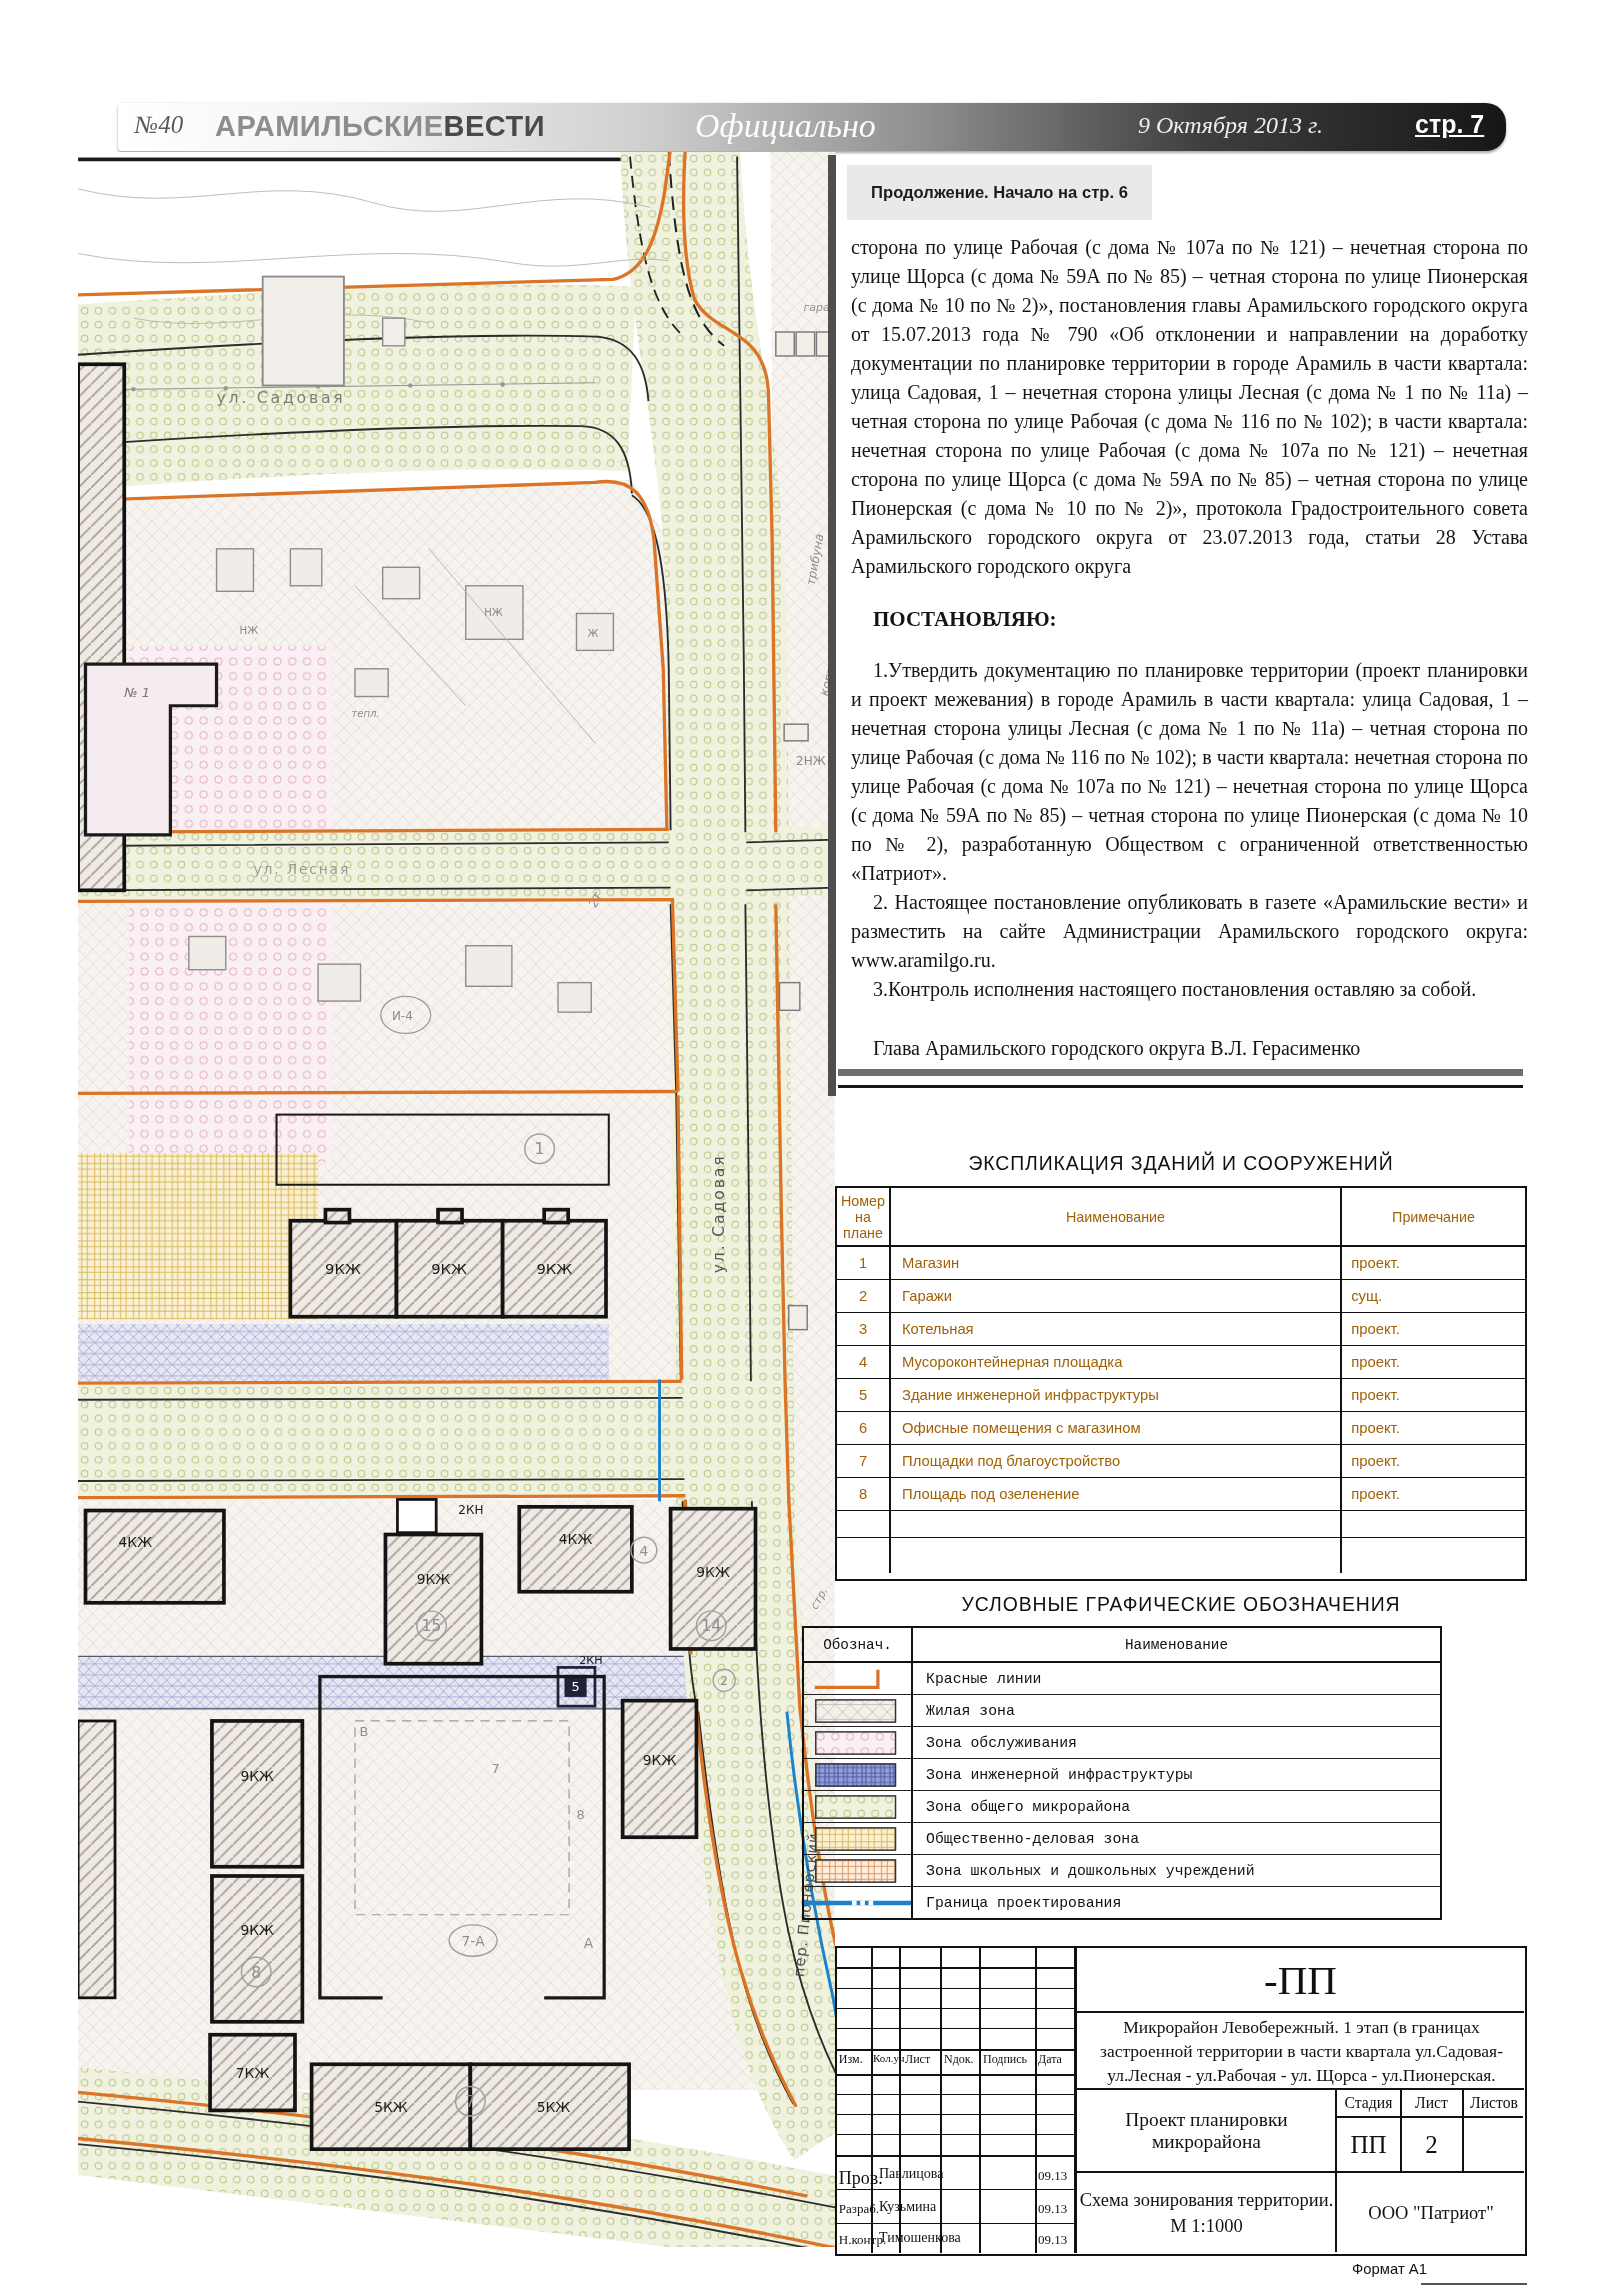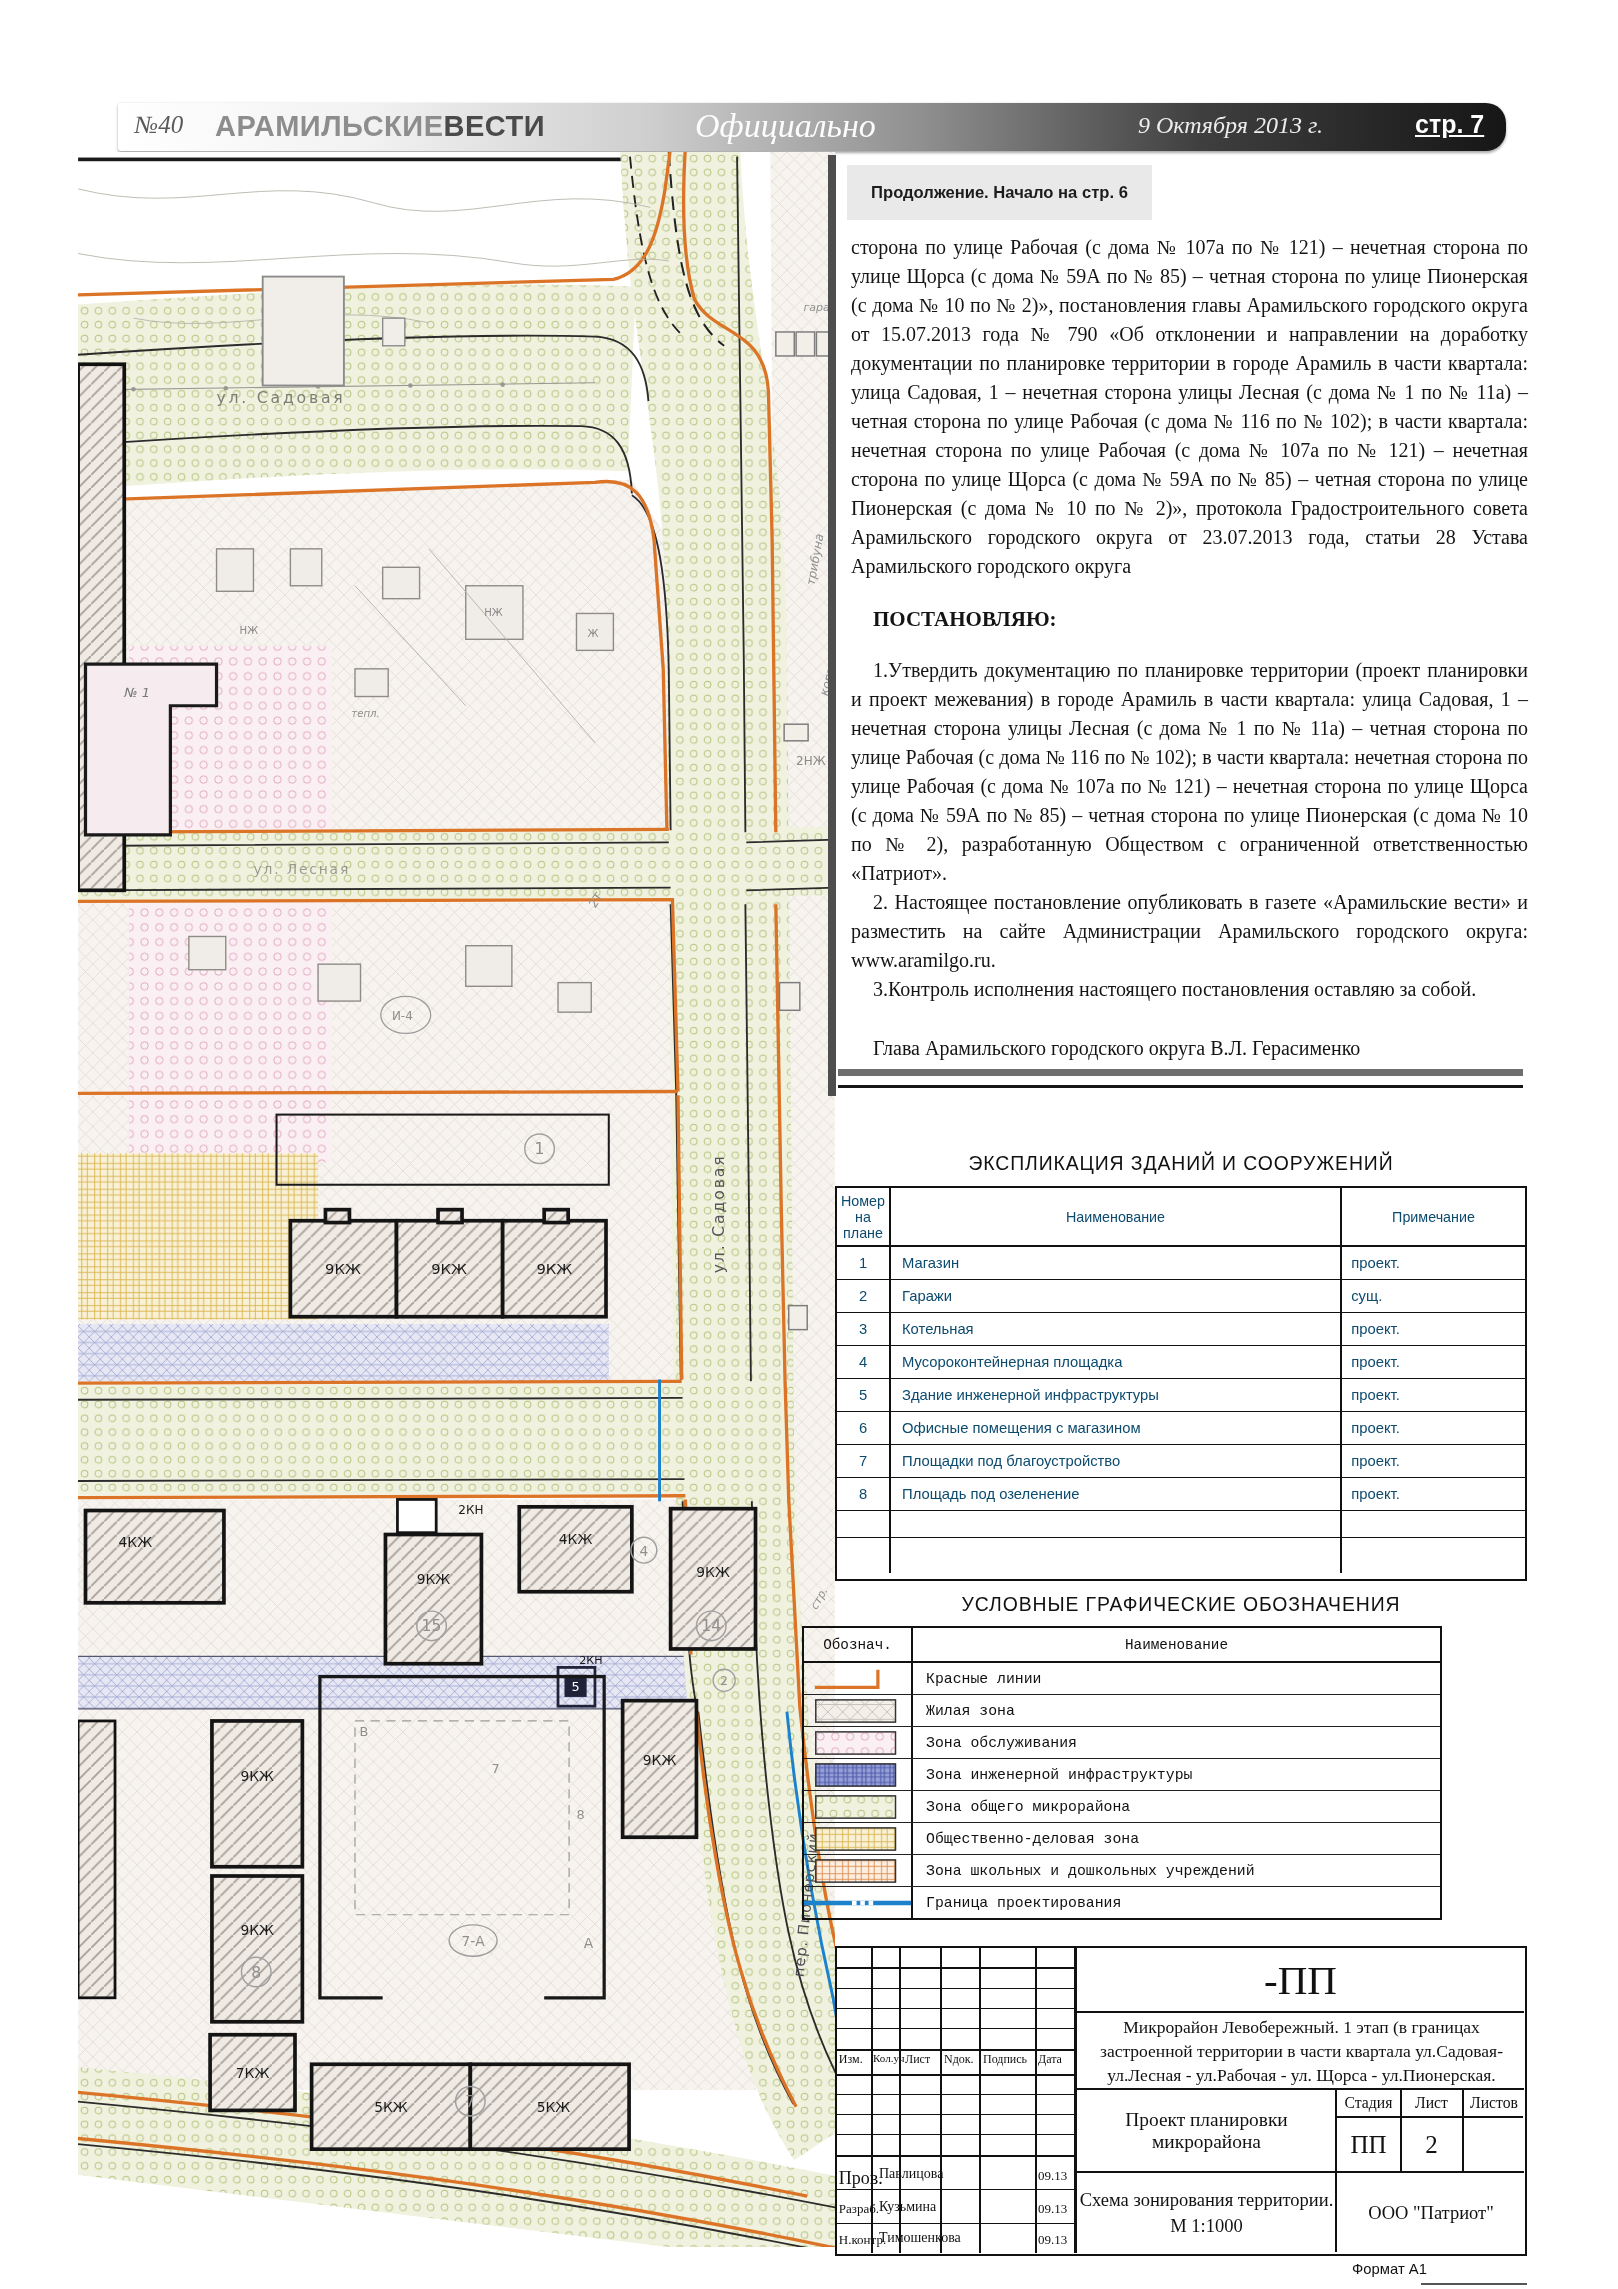--- a/index.html
+++ b/index.html
@@ -28,21 +28,21 @@
   .article p{margin:0;}
   .article p.ind{text-indent:22px;}
   .article p.head{font-weight:bold;margin:24px 0 22px 0;text-indent:22px;font-size:21px;}
   .article p.sig{margin-top:30px;text-indent:22px;}
   .rule-gray{position:absolute;left:838px;top:1069px;width:685px;height:7.4px;background:#6e6e6e;}
   .rule-black{position:absolute;left:838px;top:1085px;width:685px;height:2.8px;background:#161616;}
   
   .tbl-title{position:absolute;left:835px;width:692px;text-align:center;
     font-family:"Liberation Sans",sans-serif;font-size:19.4px;letter-spacing:0.9px;color:#111;}
   .expl{position:absolute;left:835px;top:1186px;width:692px;height:395px;border:2.8px solid #111;
-    box-sizing:border-box;font-family:"Liberation Sans",sans-serif;color:#0c4a6e;}
+    box-sizing:border-box;font-family:"Liberation Sans",sans-serif;color:#a16207;}
   .expl .hdr{display:flex;height:57px;border-bottom:2.8px solid #111;font-size:14.3px;}
   .expl .hdr div{display:flex;align-items:center;justify-content:center;text-align:center;}
   .expl .c1{width:54px;border-right:2.8px solid #111;box-sizing:border-box;flex:none;}
   .expl .c2{width:451px;border-right:2.8px solid #111;box-sizing:border-box;flex:none;}
   .expl .c3{flex:1;}
   .expl .row{display:flex;height:32px;border-bottom:1.8px solid #111;font-size:14.8px;}
   .expl .row:last-child{border-bottom:none;}
   .expl .row .c1{display:flex;align-items:center;justify-content:center;}
   .expl .row .c2{display:flex;align-items:center;padding-left:11px;box-sizing:border-box;}
   .expl .row .c3{display:flex;align-items:center;padding-left:9.2px;}

